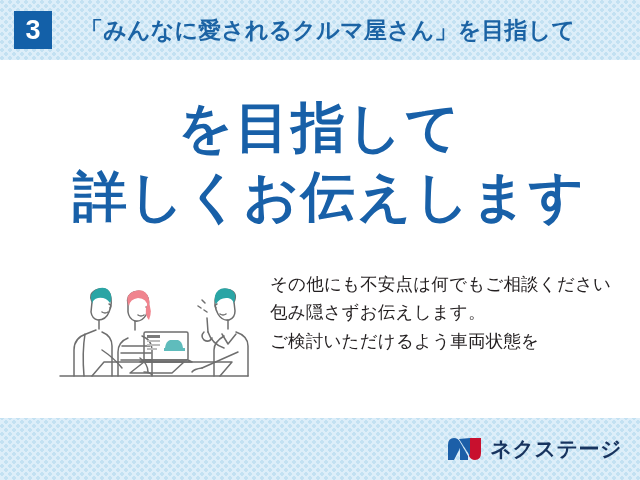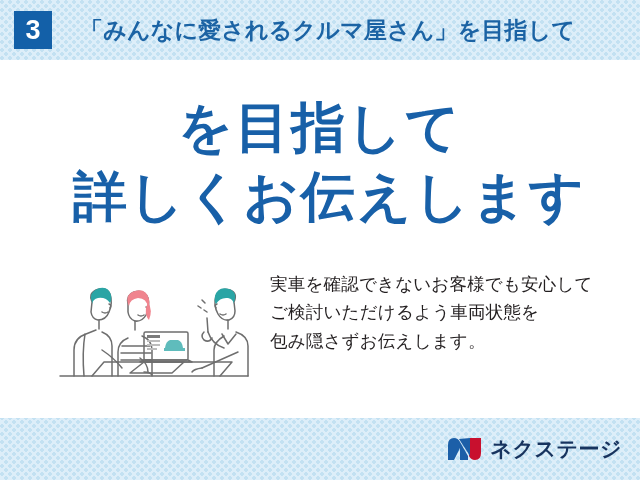--- a/index.html
+++ b/index.html
@@ -243,23 +243,23 @@
             <rect x="95" y="68" width="13" height="2" fill="#bdbdbd"></rect>
             <rect x="95" y="72" width="13" height="2" fill="#bdbdbd"></rect>
             <rect x="95" y="76" width="10" height="2" fill="#bdbdbd"></rect>
             <path d="M113 76 q1 -7 5 -8 h8 q4 1 5 8 z" fill="#2aa5a5" opacity="0.75"></path>
             <rect x="112" y="76" width="21" height="3" fill="#2aa5a5" opacity="0.75"></rect>
           </g>
         </svg>
       </div>
 
       <div class="body-copy">
-        <div>実車を確認できないお客様でも安心して</div>
+        <div>その他にも不安点は何でもご相談ください</div>
+        <div>包み隠さずお伝えします。</div>
         <div>ご検討いただけるよう車両状態を</div>
-        <div>包み隠さずお伝えします。</div>
       </div>
 
     </div>
   </div>
 
   <div class="footer">
     <div class="logo">
       <svg class="logo-mark" width="38" height="26" viewBox="0 0 38 26" aria-hidden="true">
         <path d="M2 24 L2 9 Q2 2 8 2 Q12 2 14 6 L22 20 L22 24 L14 24 L14 12 L8 24 Z" fill="#1c5fa8"></path>
         <path d="M24 2 L35 2 L35 17 Q35 24 29 24 Q25 24 23 20 L24 2 Z" fill="#c8102e"></path>

